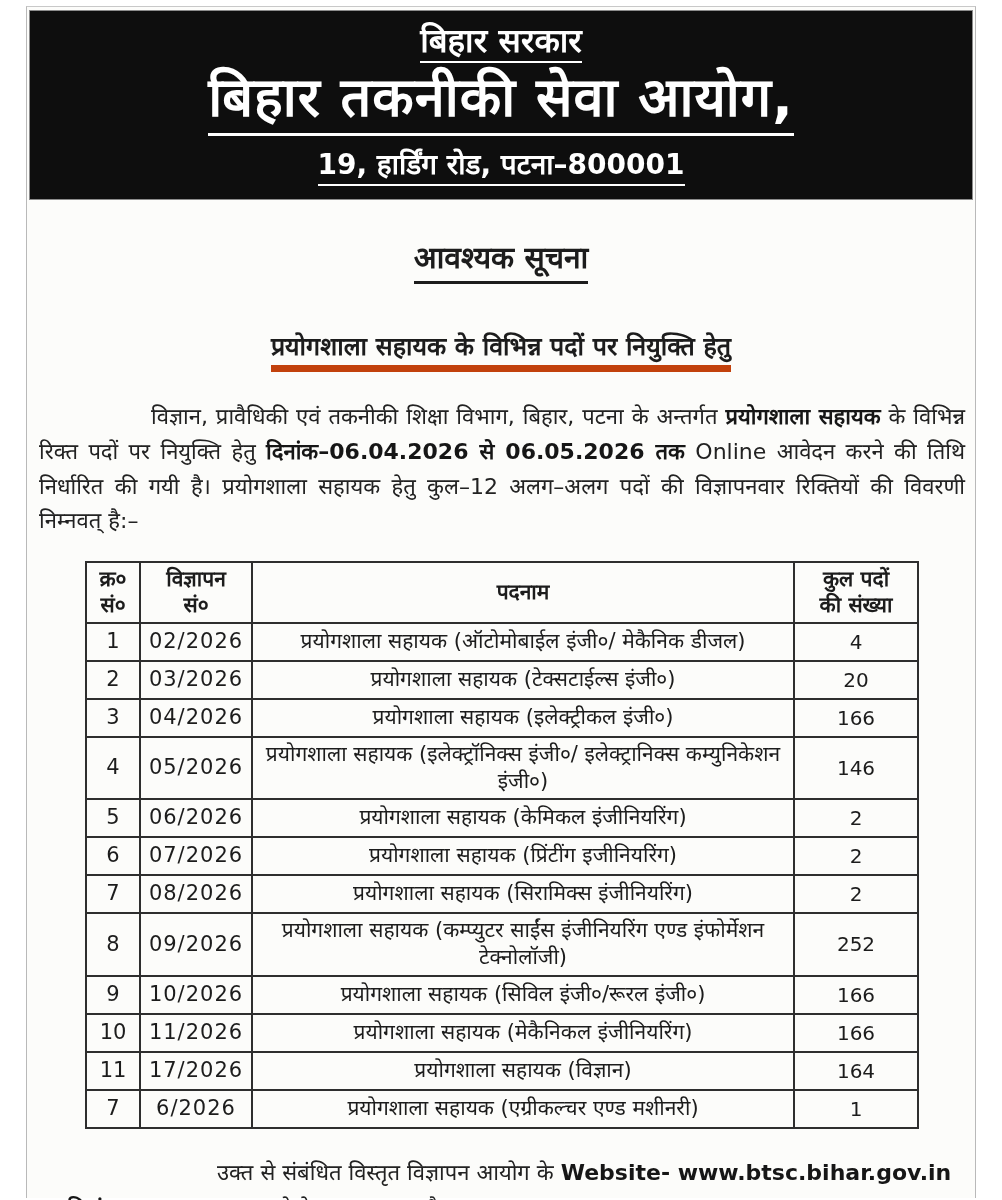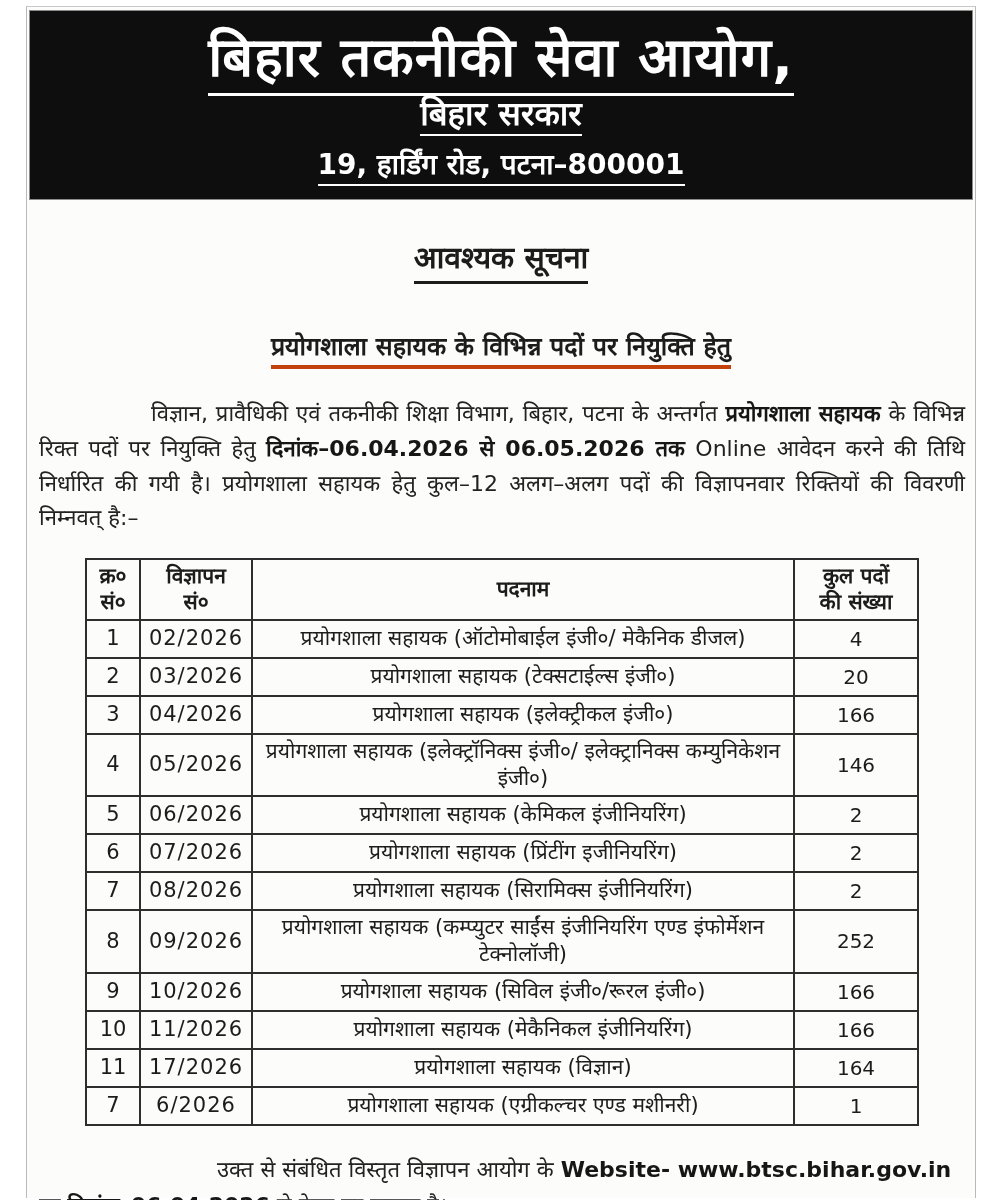--- a/index.html
+++ b/index.html
@@ -64,21 +64,21 @@
     border-bottom: 3px solid #1c1c1c;
     padding-bottom: 4px;
   }
   .subject {
     text-align: center;
     margin-top: 44px;
   }
   .subject span {
     display: inline-block;
     font-size: 25px; font-weight: bold;
-    border-bottom: 4px solid #c2410c;
+    border-bottom: 7px solid #c2410c;
     padding-bottom: 3px;
   }
   
   .intro {
     margin: 28px 10px 0 12px;
     font-size: 22px;
     line-height: 1.58;
     text-align: justify;
     text-indent: 112px;
     color: #222222;
@@ -121,22 +121,22 @@
     text-indent: 178px;
     color: #222222;
   }
 </style>
 </head>
 <body>
 
 <div class="page">
 
   <div class="masthead">
+    <div><span class="govt">बिहार सरकार</span></div>
     <div><span class="org">बिहार तकनीकी सेवा आयोग,</span></div>
-    <div><span class="govt">बिहार सरकार</span></div>
     <div><span class="addr">19, हार्डिंग रोड, पटना–800001</span></div>
   </div>
 
   <div class="notice-heading">
     <span>आवश्यक सूचना</span>
   </div>
 
   <div class="subject">
     <span>प्रयोगशाला सहायक के विभिन्न पदों पर नियुक्ति हेतु</span>
   </div>

